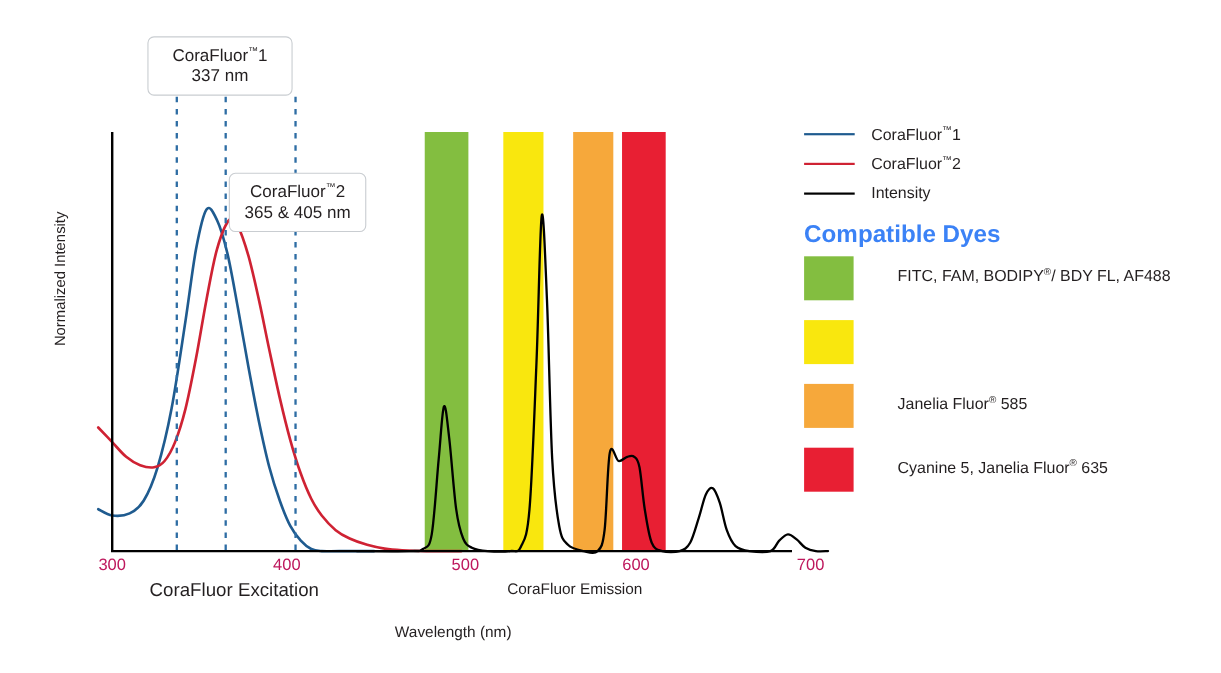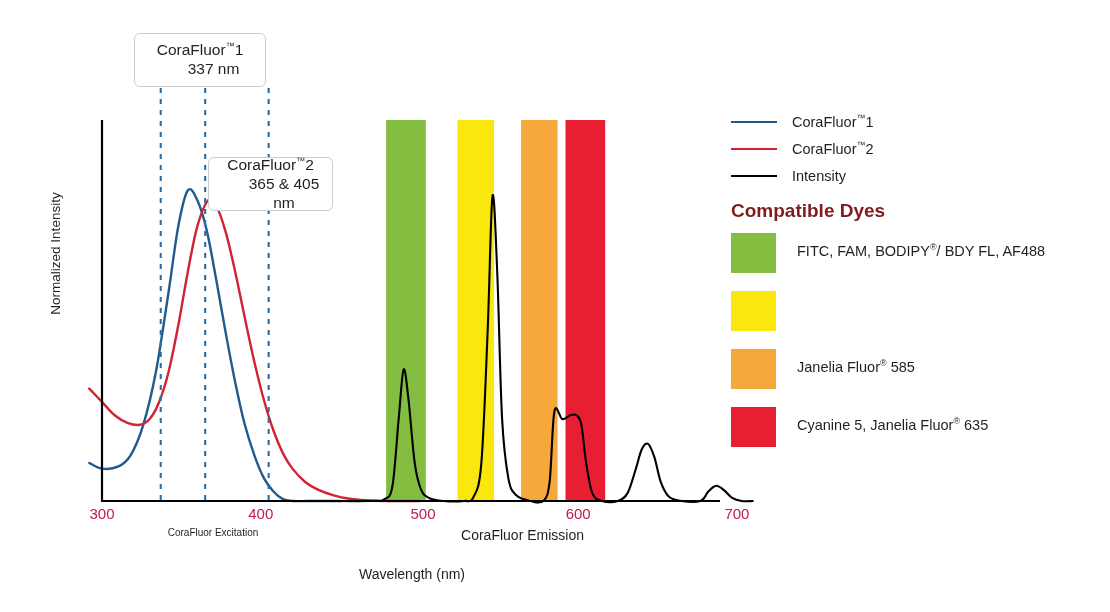--- a/index.html
+++ b/index.html
@@ -8,42 +8,42 @@
     font-family:"Liberation Sans",sans-serif;
     color:#231f20;overflow:hidden;position:relative;
   }
   #figure{position:absolute;left:0;top:0;width:1110px;height:612px;}
   .cbox{
     position:absolute;background:#ffffff;border:1px solid #c9cdd1;border-radius:6px;
     text-align:center;line-height:1.22;color:#231f20;
     display:flex;flex-direction:column;justify-content:center;align-items:center;
   }
   .cbox .l1{font-size:15.5px;}
-  .cbox .l2{font-size:15.5px;margin-left:27px;}
+  .cbox .l2{font-size:15.5px;}
   .sup{font-size:9px;vertical-align:super;letter-spacing:0;}
   #callout1{left:134px;top:33px;width:130px;height:52px;}
   #callout2{left:208px;top:157px;width:123px;height:52px;}
   .axtitle{position:absolute;font-size:14px;color:#231f20;}
   #ylabel{
     position:absolute;left:-25px;top:246px;width:160px;text-align:center;
     transform:rotate(-90deg);transform-origin:center center;
     font-size:13.5px;color:#231f20;
   }
   #xlabel{position:absolute;left:292px;top:566px;width:240px;text-align:center;font-size:14px;}
-  #sub-exc{position:absolute;left:108px;top:527px;width:210px;text-align:center;font-size:10px;}
+  #sub-exc{position:absolute;left:108px;top:527px;width:210px;text-align:center;font-size:17px;}
   #sub-emi{position:absolute;left:374px;top:527px;width:210px;text-align:right;font-size:14px;}
   .tick{position:absolute;top:505px;font-size:15px;color:#be185d;text-align:center;width:50px;}
 
   #legend{position:absolute;left:731px;top:108px;width:360px;}
   .lgrow{display:flex;align-items:center;height:27px;}
   .lgline{width:46px;height:0;border-top:2.2px solid #000;margin-right:15px;flex:0 0 46px;}
   .lgtxt{font-size:14.5px;color:#231f20;}
-  #dyes-title{position:absolute;left:731px;top:200px;font-size:19px;font-weight:bold;color:#7f1d1d;text-align:right;}
+  #dyes-title{position:absolute;left:731px;top:200px;font-size:22px;font-weight:bold;color:#3b82f6;text-align:right;}
   #dyes{position:absolute;left:731px;top:233px;width:370px;}
-  .dyerow{display:flex;align-items:flex-start;margin-bottom:18px;}
+  .dyerow{display:flex;align-items:flex-start;margin-bottom:18px;gap:19px;}
   .swatch{width:45px;height:40px;flex:0 0 45px;margin-right:21px;}
   .dyetxt{font-size:14.5px;line-height:1.32;color:#231f20;padding-top:9px;}
   .dyetxt.two{padding-top:2px;}
 </style>
 </head>
 <body>
 
 <div id="figure">
 
   <svg id="plot" width="1110" height="612" viewBox="0 0 1110 612" style="position:absolute;left:0;top:0;">

